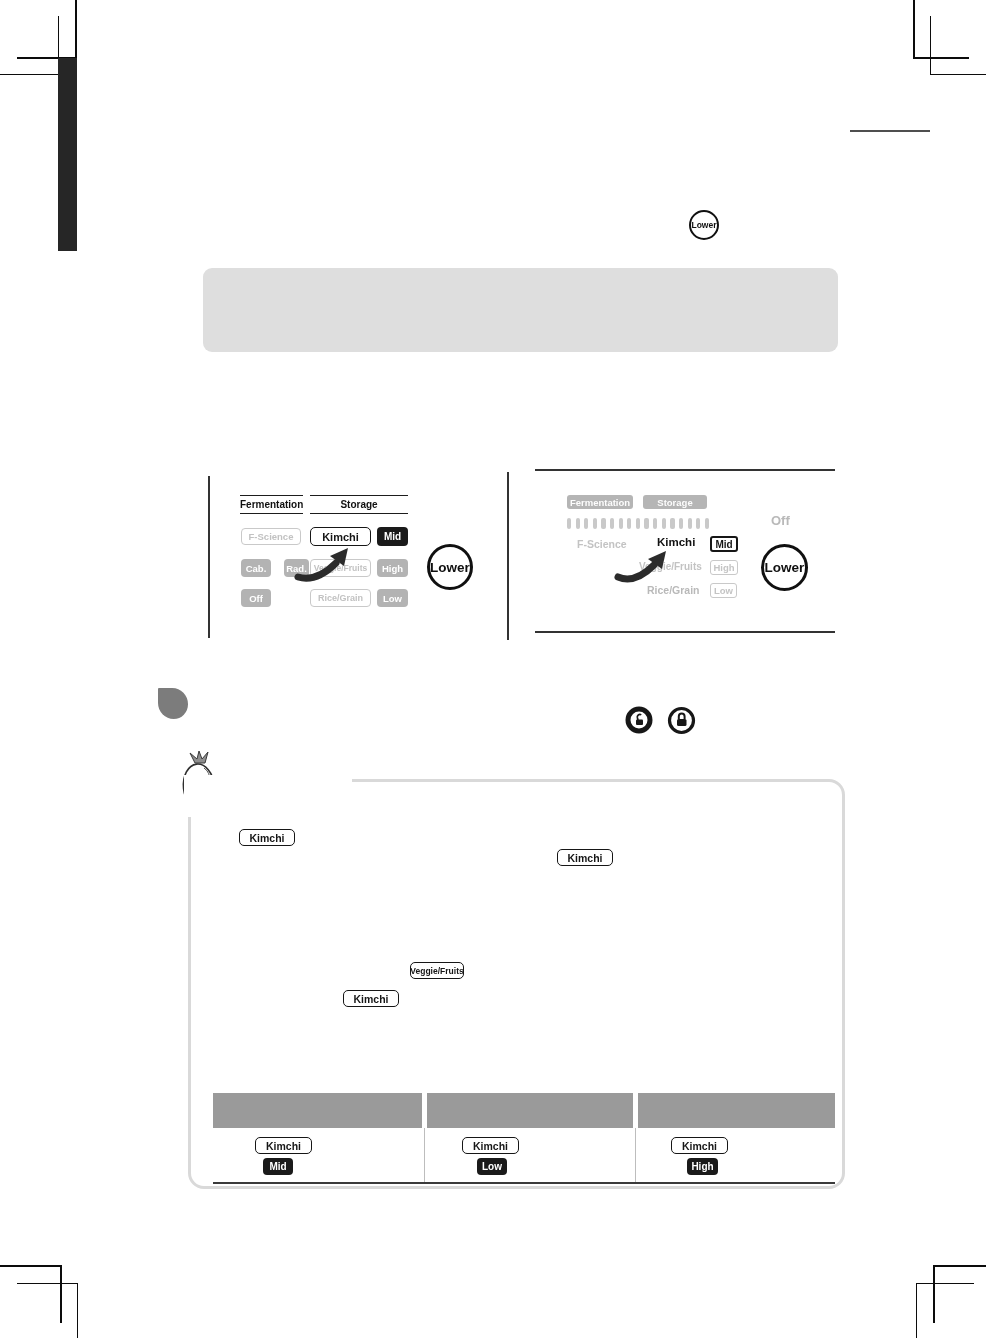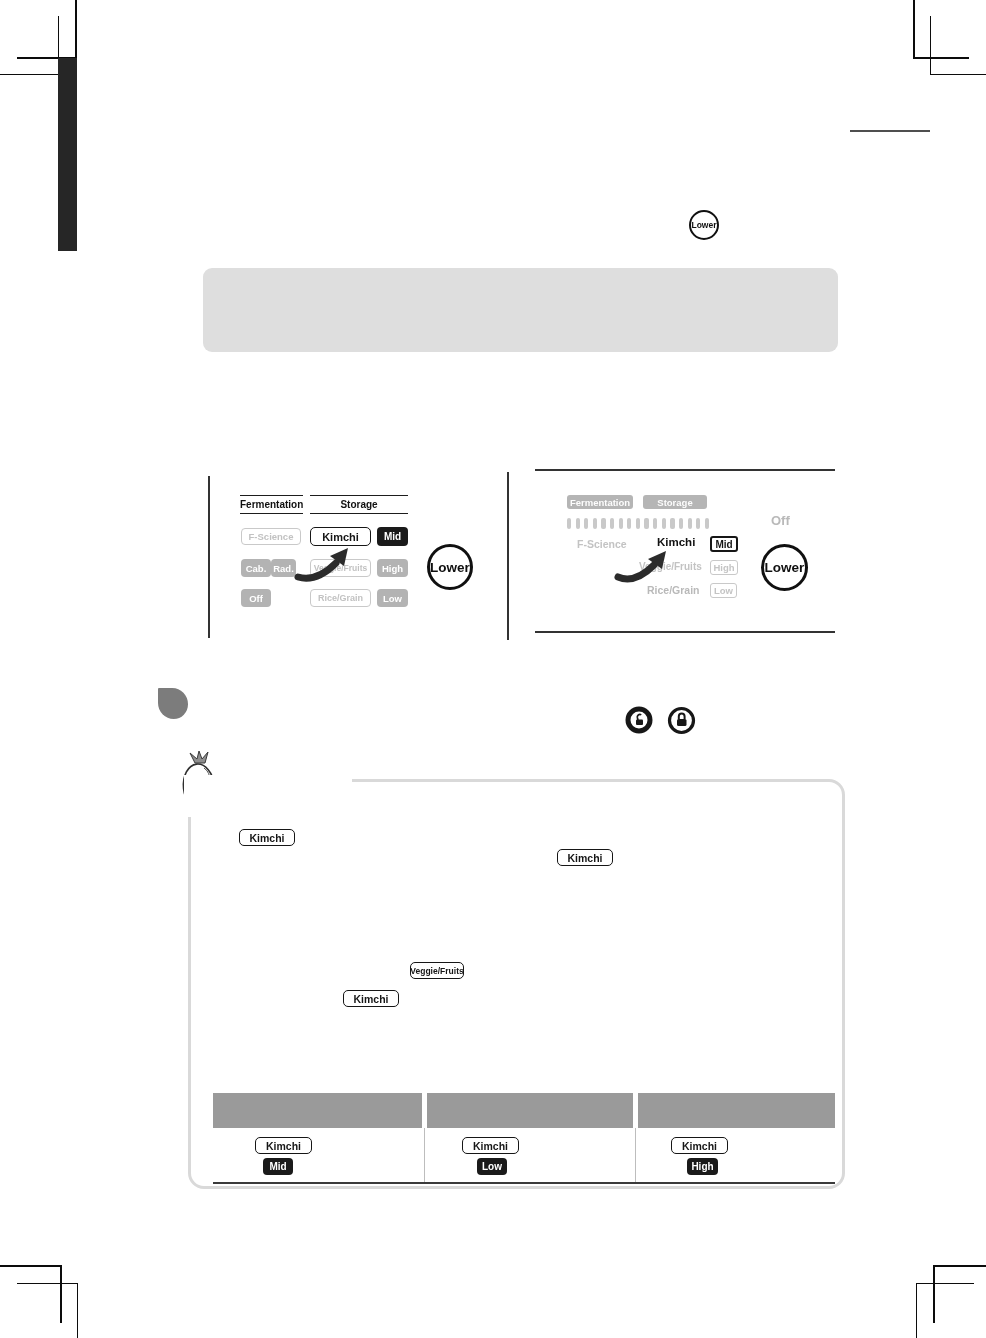--- a/index.html
+++ b/index.html
@@ -67,21 +67,21 @@
   <div class="line" style="left:535px;top:631px;width:300px;height:1.5px;background:#333;"></div>
 
   <div class="hdr" style="left:240px;top:495px;width:63px;height:19px;line-height:17px;">Fermentation</div>
   <div class="hdr" style="left:310px;top:495px;width:98px;height:19px;line-height:17px;">Storage</div>
 
   <div class="abs flexc btn-light" style="left:241px;top:528px;width:60px;height:17px;font-size:9.5px;">F-Science</div>
   <div class="abs flexc btn-outline-dark" style="left:310px;top:527px;width:61px;height:19px;font-size:11px;">Kimchi</div>
   <div class="abs flexc btn-dark" style="left:377px;top:527px;width:31px;height:19px;">Mid</div>
 
   <div class="abs flexc btn-gray" style="left:241px;top:559px;width:30px;height:18px;">Cab.</div>
-  <div class="abs flexc btn-gray" style="left:271px;top:559px;width:25px;height:18px;">Rad.</div>
+  <div class="abs flexc btn-gray" style="left:284px;top:559px;width:25px;height:18px;">Rad.</div>
   <div class="abs flexc btn-light" style="left:310px;top:559px;width:61px;height:18px;font-size:8.5px;">Veggie/Fruits</div>
   <div class="abs flexc btn-gray" style="left:377px;top:559px;width:31px;height:18px;">High</div>
 
   <div class="abs flexc btn-gray" style="left:241px;top:589px;width:30px;height:18px;">Off</div>
   <div class="abs flexc btn-light" style="left:310px;top:589px;width:61px;height:18px;">Rice/Grain</div>
   <div class="abs flexc btn-gray" style="left:377px;top:589px;width:31px;height:18px;">Low</div>
 
   <svg class="abs" style="left:290px;top:540px;" width="70" height="45" viewBox="0 0 70 45">
     <path d="M8 37 C 22 41 34 35 46 23" fill="none" stroke="#2b2b2b" stroke-width="7" stroke-linecap="round"></path>
     <polygon points="58,8 54,26 40,16" fill="#2b2b2b"></polygon>

